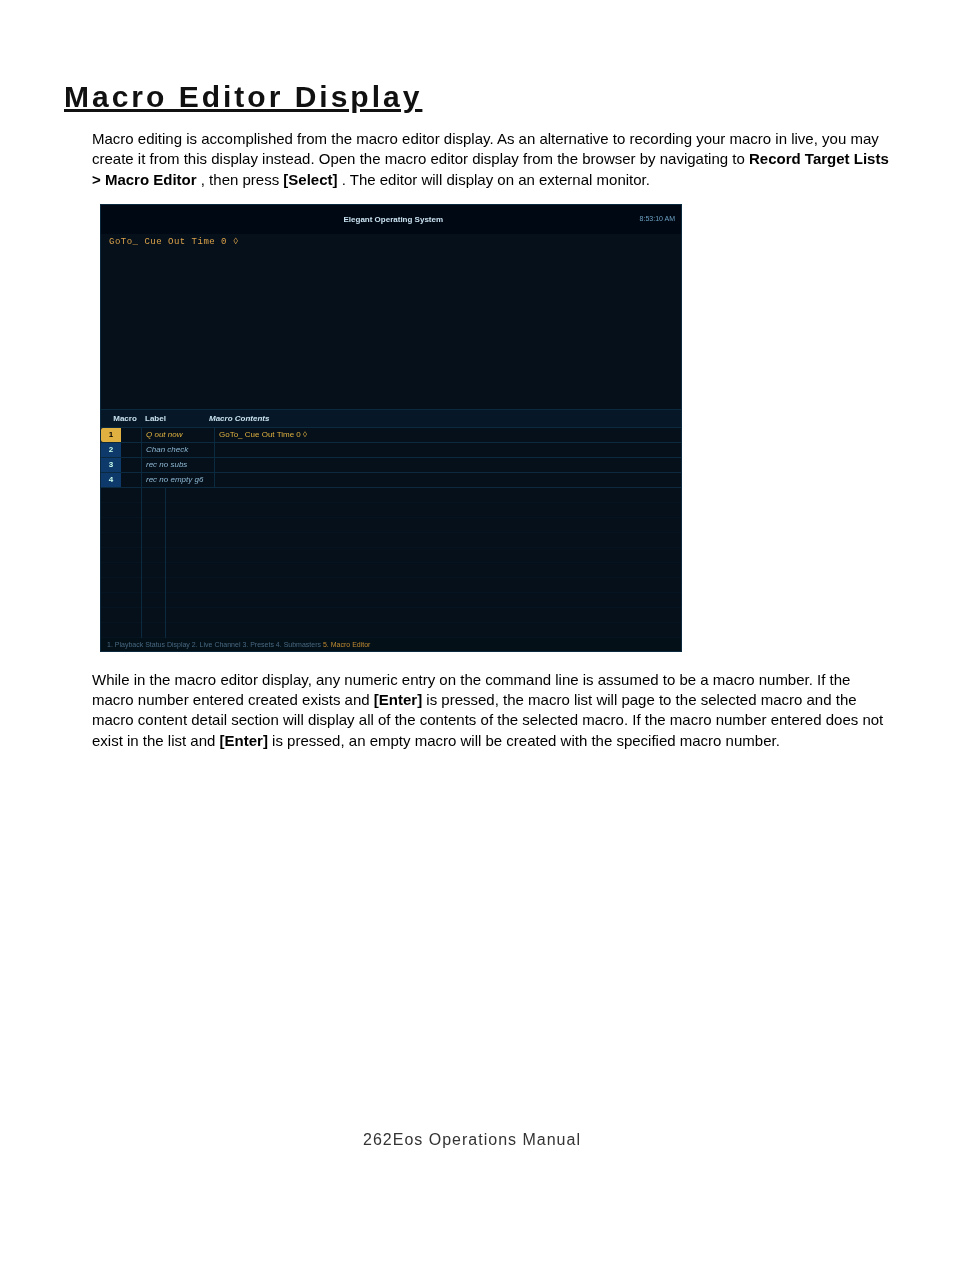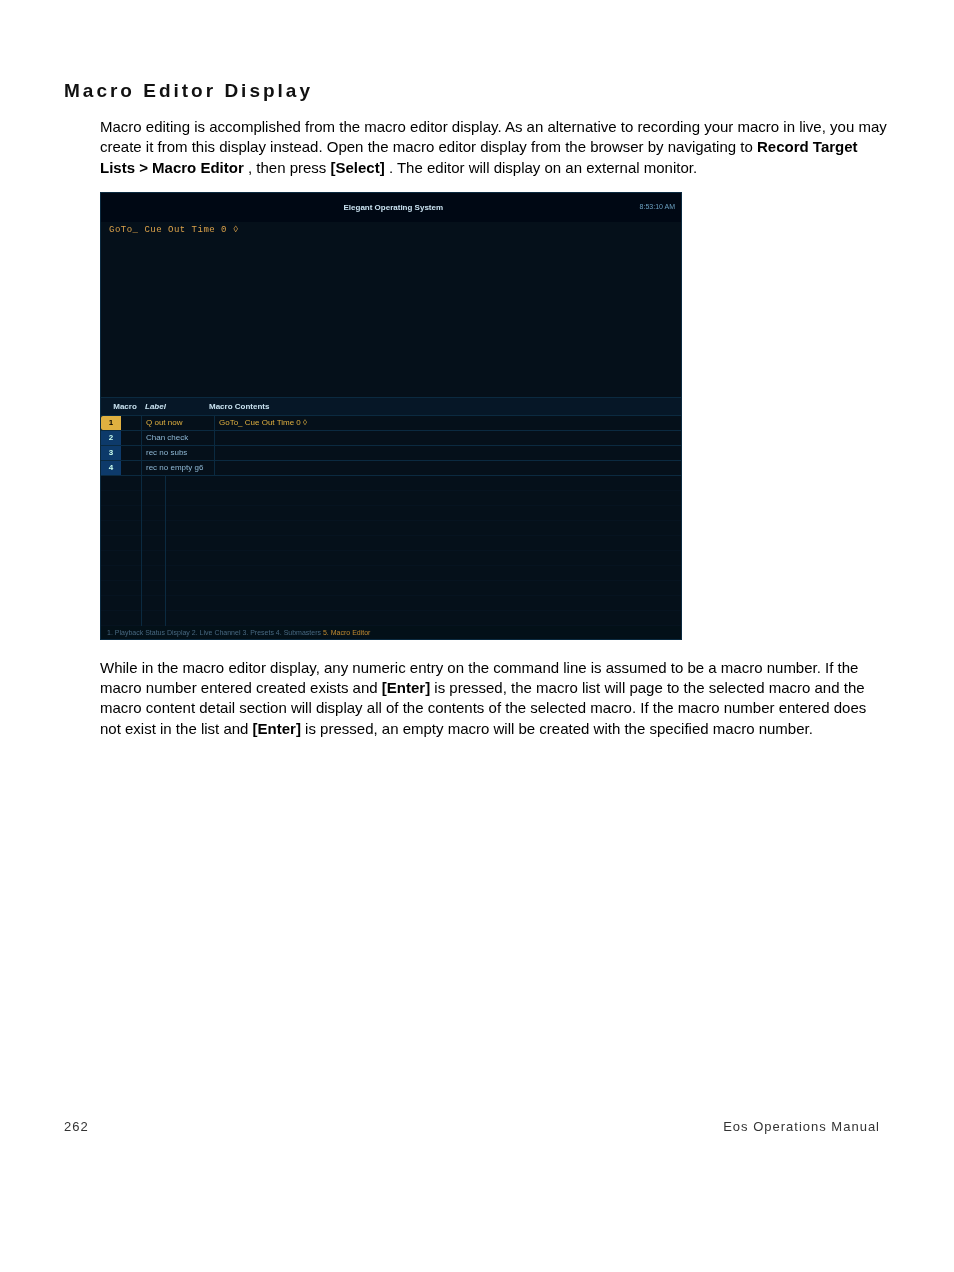--- a/index.html
+++ b/index.html
@@ -8,28 +8,29 @@
     background: #ffffff;
     font-family: Arial, Helvetica, sans-serif;
     color: #000;
     width: 954px;
   }
   .page {
     padding: 80px 64px 60px 64px;
     box-sizing: border-box;
   }
   h1 {
-    font-size: 19px;
+    font-size: 30px;
     font-weight: bold;
     letter-spacing: 3px;
     margin: 0 0 14px 0;
     color: #111;
+    text-decoration: underline;
   }
   .body-text {
-    margin-left: 36px;
+    margin-left: 28px;
     font-size: 15px;
     line-height: 1.35;
     margin-bottom: 14px;
   }
   .body-text b { font-weight: bold; }
 
   
   .screenshot {
     width: 580px;
     margin: 8px 0 18px 36px;
@@ -64,41 +65,41 @@
 
   .col-headers {
     display: flex;
     padding: 4px 4px;
     font-weight: bold;
     color: #c9e2f0;
     background: #061727;
     border-bottom: 1px solid #0b2a40;
   }
   .col-headers .c1 { width: 40px; text-align: center; }
-  .col-headers .c2 { width: 64px; font-style: italic; }
-  .col-headers .c3 { flex: 1; }
+  .col-headers .c2 { width: 64px; }
+  .col-headers .c3 { flex: 1; font-style: italic; }
 
   .row {
     display: flex;
     border-bottom: 1px solid #0b2a40;
     min-height: 14px;
     align-items: stretch;
   }
   .row .num {
     width: 20px;
     text-align: center;
     color: #000;
     font-weight: bold;
     font-size: 8px;
     display: flex;
     align-items: center;
     justify-content: center;
   }
   .row .numpad { width: 20px; border-right: 1px solid #0b2a40; }
-  .row .label { width: 64px; padding: 2px 4px; border-right: 1px solid #0b2a40; }
+  .row .label { width: 64px; padding: 2px 4px; border-right: 1px solid #0b2a40; font-style: italic; }
   .row .contents { flex: 1; padding: 2px 4px; }
   .num.sel { background: #e0b040; border-radius: 2px 0 0 2px; }
   .num.blue { background: #0d3a6a; color: #cfe; }
   .row.sel .label, .row.sel .contents { color: #e0b040; }
 
   .empty-rows {
     height: 150px;
     background: repeating-linear-gradient(
       to bottom,
       #05101a 0, #05101a 14px,
@@ -128,23 +129,23 @@
   .footer-tabs {
     padding: 3px 6px;
     font-size: 7px;
     color: #486880;
     background: #031018;
   }
   .footer-tabs span.active { color: #c08a30; }
 
   .page-footer {
     display: flex;
-    justify-content: space-between;
+    justify-content: center;
     margin: 380px 10px 0 0;
-    font-size: 13px;
+    font-size: 16px;
     color: #333;
     letter-spacing: 1px;
   }
 </style>
 </head>
 <body>
 
 <div class="page">
   <h1>Macro Editor Display</h1>
 

